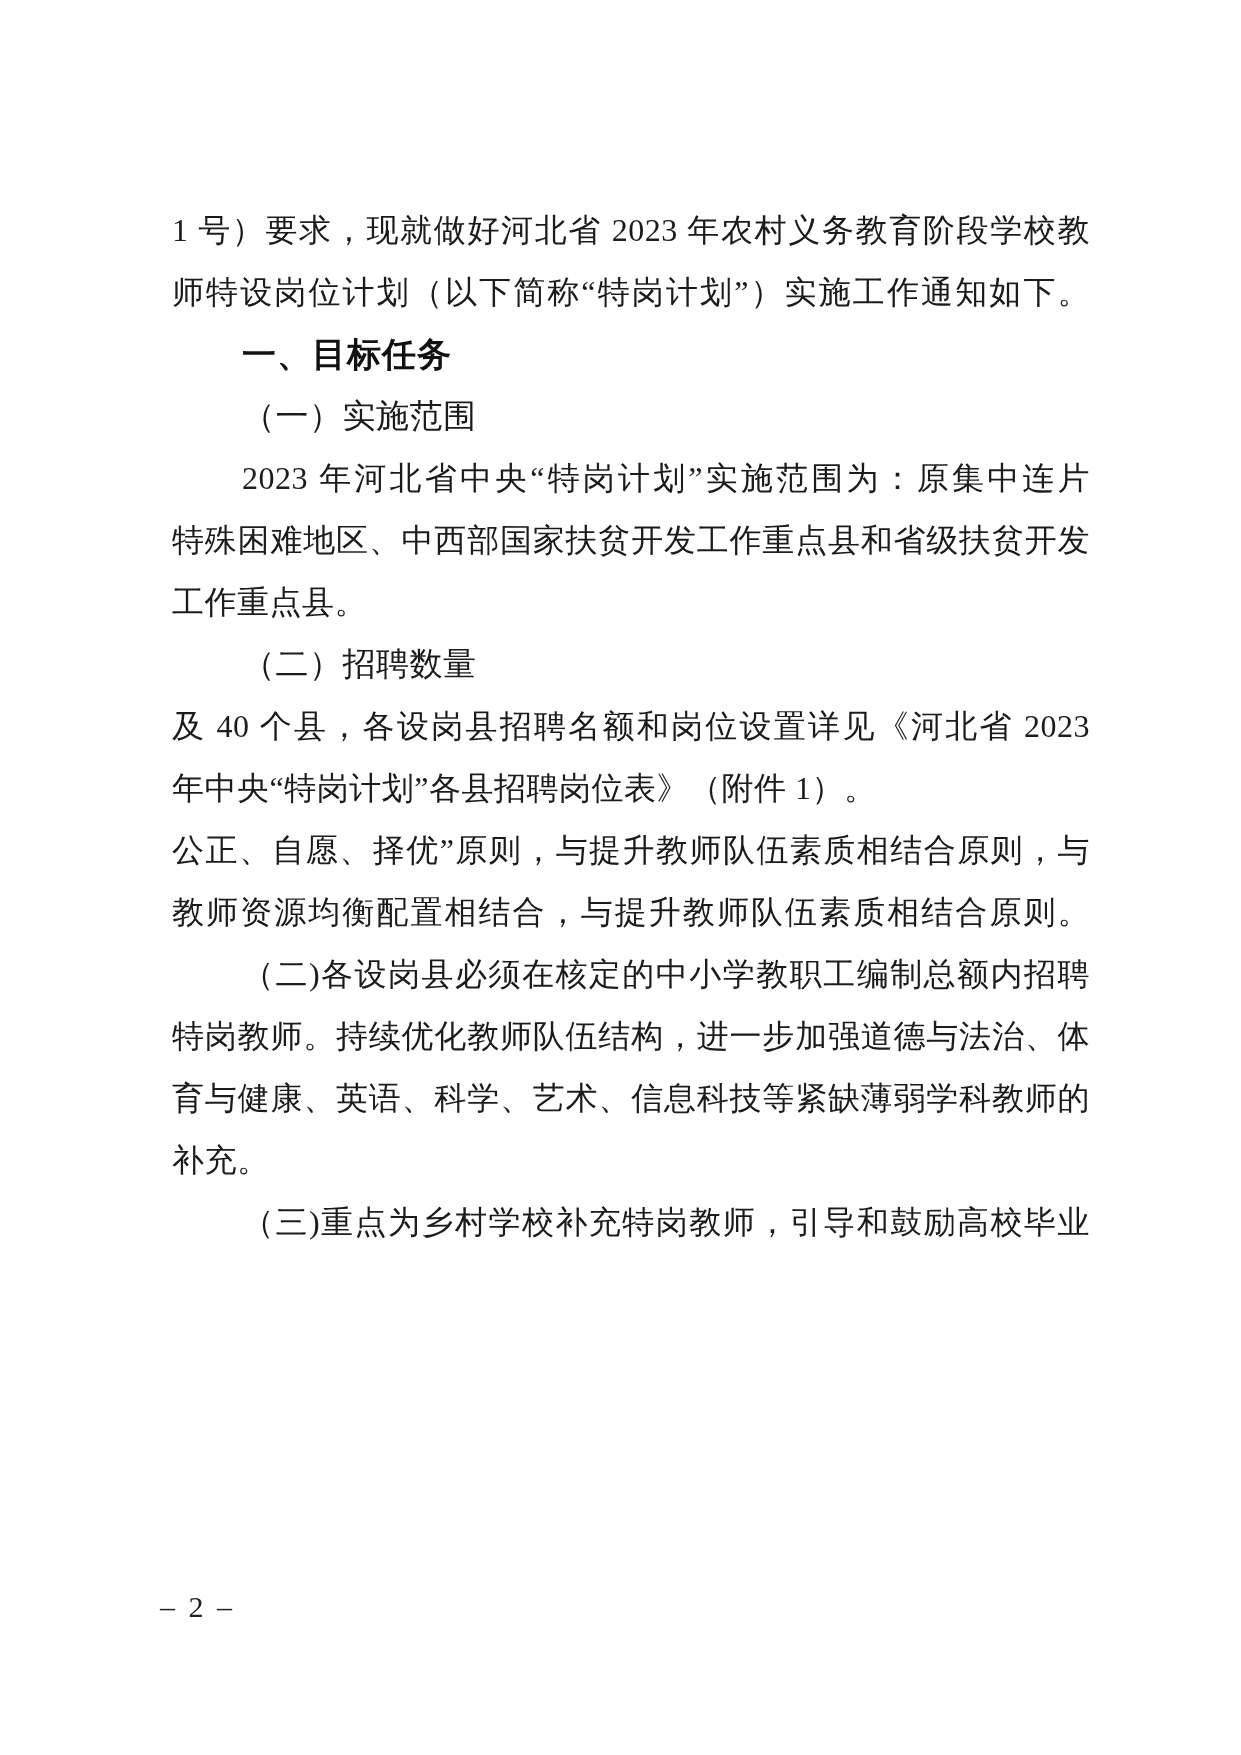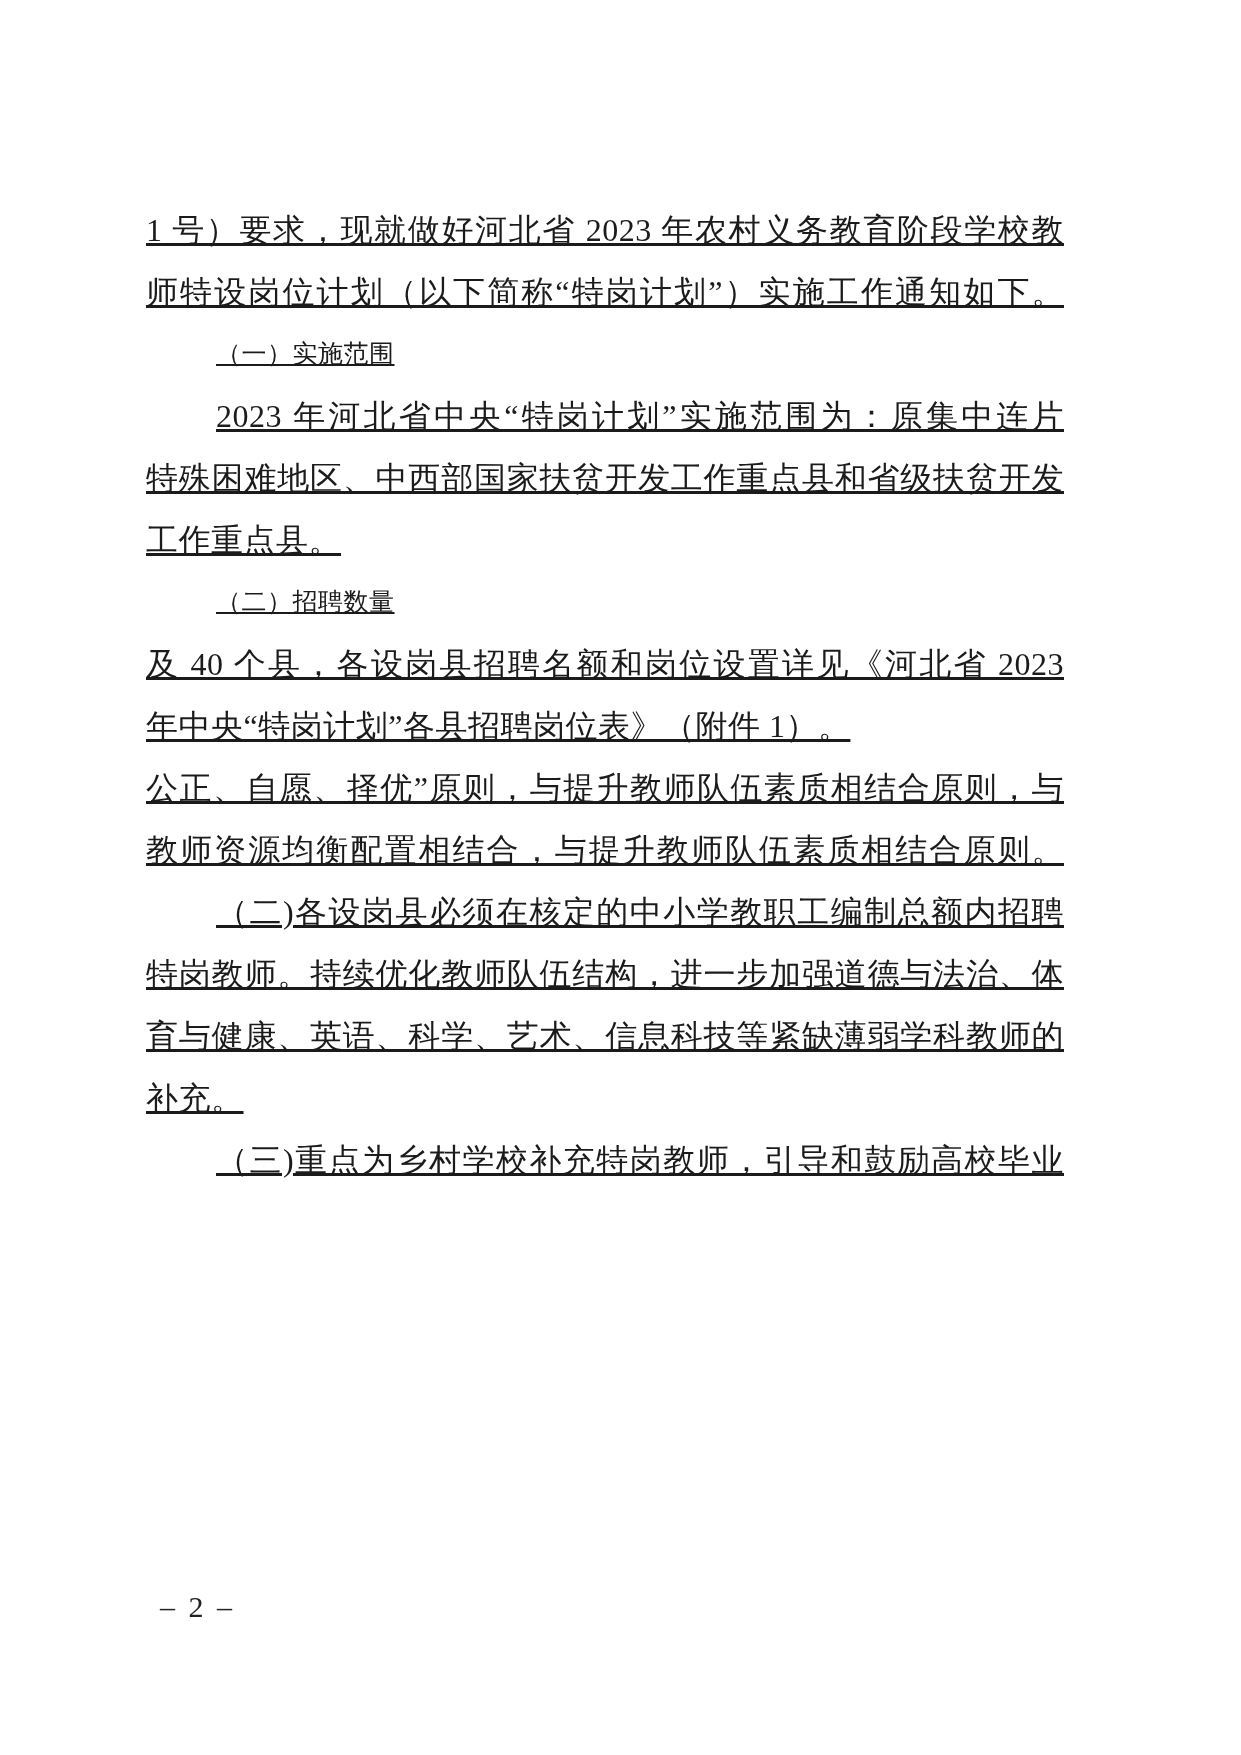--- a/index.html
+++ b/index.html
@@ -15,24 +15,23 @@
     font-family: "Liberation Serif", "DejaVu Serif", serif;
     color: #1b1b1b;
   }
   .page {
     position: absolute;
     inset: 0;
     background: #ffffff;
   }
   .content {
     position: absolute;
-    left: 146px;
+    left: 172px;
     top: 199px;
     width: 918px;
-    text-decoration: underline;
   }
   .line {
     height: 62px;
     line-height: 62px;
     font-size: 32px;
     letter-spacing: 0.5px;
     white-space: nowrap;
   }
   .line.justify {
     white-space: normal;
@@ -43,40 +42,41 @@
     padding-left: 70px;
   }
   .line.heading {
     font-family: "Liberation Sans", "DejaVu Sans", sans-serif;
     font-weight: 700;
     font-size: 34px;
     letter-spacing: 1px;
     color: #111111;
   }
   .line.sub {
-    font-size: 25px;
+    font-size: 33px;
     font-weight: 500;
   }
   .page-number {
     position: absolute;
     left: 160px;
     top: 1589px;
     font-size: 30px;
     line-height: 36px;
     letter-spacing: 3px;
     color: #222222;
   }
 </style>
 </head>
 <body>
 
 <div class="page">
   <div class="content">
     <div class="line justify">1 号）要求，现就做好河北省 2023 年农村义务教育阶段学校教</div>
     <div class="line justify">师特设岗位计划（以下简称“特岗计划”）实施工作通知如下。</div>
+    <div class="line heading indent">一、目标任务</div>
     <div class="line sub indent">（一）实施范围</div>
     <div class="line indent justify">2023 年河北省中央“特岗计划”实施范围为：原集中连片</div>
     <div class="line justify">特殊困难地区、中西部国家扶贫开发工作重点县和省级扶贫开发</div>
     <div class="line">工作重点县。</div>
     <div class="line sub indent">（二）招聘数量</div>
     <div class="line justify">及 40 个县，各设岗县招聘名额和岗位设置详见《河北省 2023</div>
     <div class="line">年中央“特岗计划”各县招聘岗位表》（附件 1）。</div>
     <div class="line justify">公正、自愿、择优”原则，与提升教师队伍素质相结合原则，与</div>
     <div class="line justify">教师资源均衡配置相结合，与提升教师队伍素质相结合原则。</div>
     <div class="line indent justify">（二)各设岗县必须在核定的中小学教职工编制总额内招聘</div>

